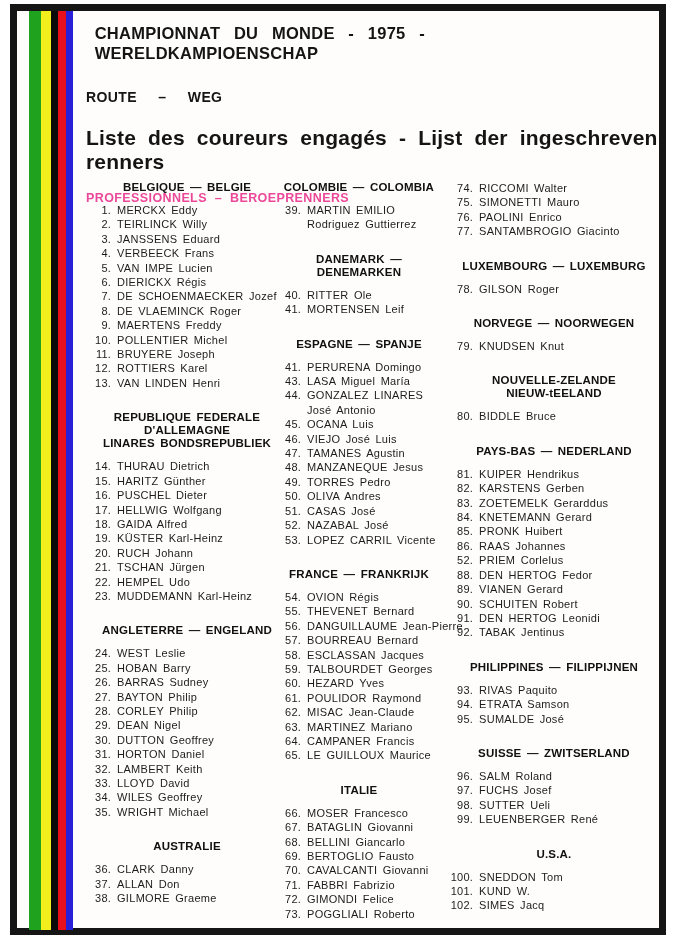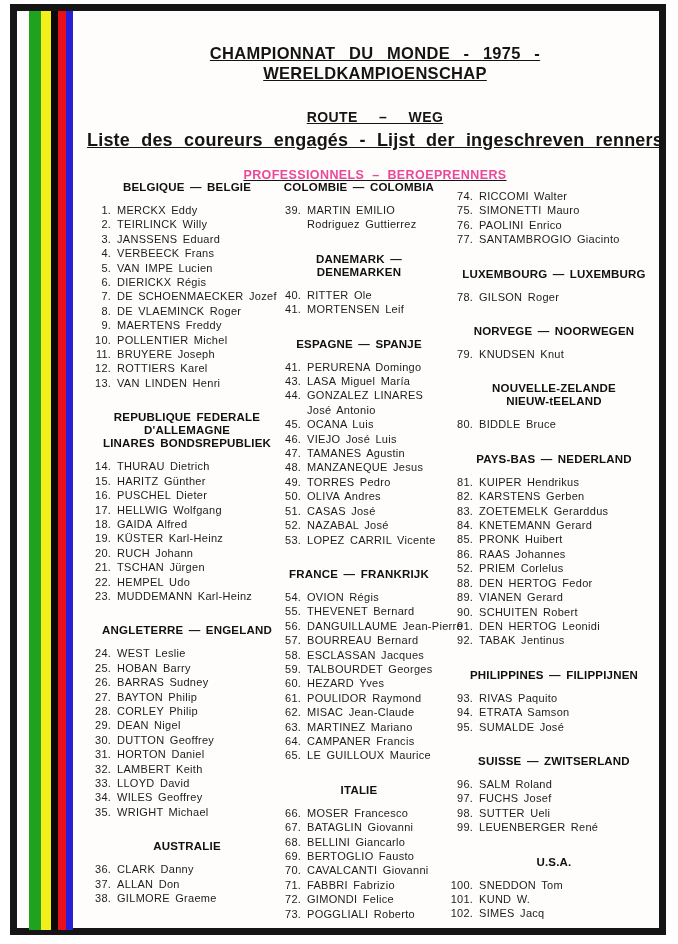--- a/index.html
+++ b/index.html
@@ -7,31 +7,31 @@
     width:678px;height:944px;position:relative;background:#ffffff;
     font-family:"Liberation Sans",sans-serif;overflow:hidden;
   }
   .frame{
     position:absolute;left:10px;top:4px;width:656px;height:931px;
     border:7px solid #151515;box-sizing:border-box;background:#fefdfb;
   }
   .band{position:absolute;left:29px;top:11px;height:919px;display:flex;}
   .stripe{height:100%;}
   
-  .doc-header{position:absolute;left:86px;top:44px;width:578px;text-align:center;color:#141414;text-decoration:underline;}
+  .doc-header{position:absolute;left:86px;top:24px;width:578px;color:#141414;}
   .title{font-size:17px;font-weight:bold;letter-spacing:.3px;word-spacing:9px;line-height:20px;transform:scaleX(.97);}
   .route{margin-top:25px;font-size:14px;font-weight:bold;word-spacing:17px;letter-spacing:.4px;}
-  .liste{margin-top:5px;font-size:18px;font-weight:bold;word-spacing:6px;letter-spacing:.2px;}
+  .liste{margin-top:21px;font-size:21px;font-weight:bold;word-spacing:6px;letter-spacing:.2px;}
   .prof{margin-top:17px;font-size:12.5px;font-weight:bold;letter-spacing:.4px;word-spacing:4px;color:#ec4899;}
   
   .cols{position:absolute;left:86px;top:181px;display:flex;align-items:flex-start;}
   .col{flex:none;}
   .col-1{width:186px;margin-right:4px;}
   .col-2{width:166px;margin-right:6px;}
-  .col-3{width:212px;margin-top:8px;}
+  .col-3{width:212px;}
   .col-1 .sec-title{padding-left:16px;}
   .section{margin-bottom:21px;}
   .col .section:last-child{margin-bottom:0;}
   .sec-title{font-size:11.5px;font-weight:bold;text-align:center;line-height:13px;
     letter-spacing:.2px;margin:0 0 9px 0;color:#101010;word-spacing:2px;}
   .sec-title span{display:block;}
   .entry{display:flex;line-height:14.4px;font-size:11px;white-space:nowrap;color:#1c1c1c;}
   .num{flex:none;width:25px;text-align:right;margin-right:6px;letter-spacing:.2px;}
   .nm{letter-spacing:.3px;word-spacing:2px;}
 </style>

